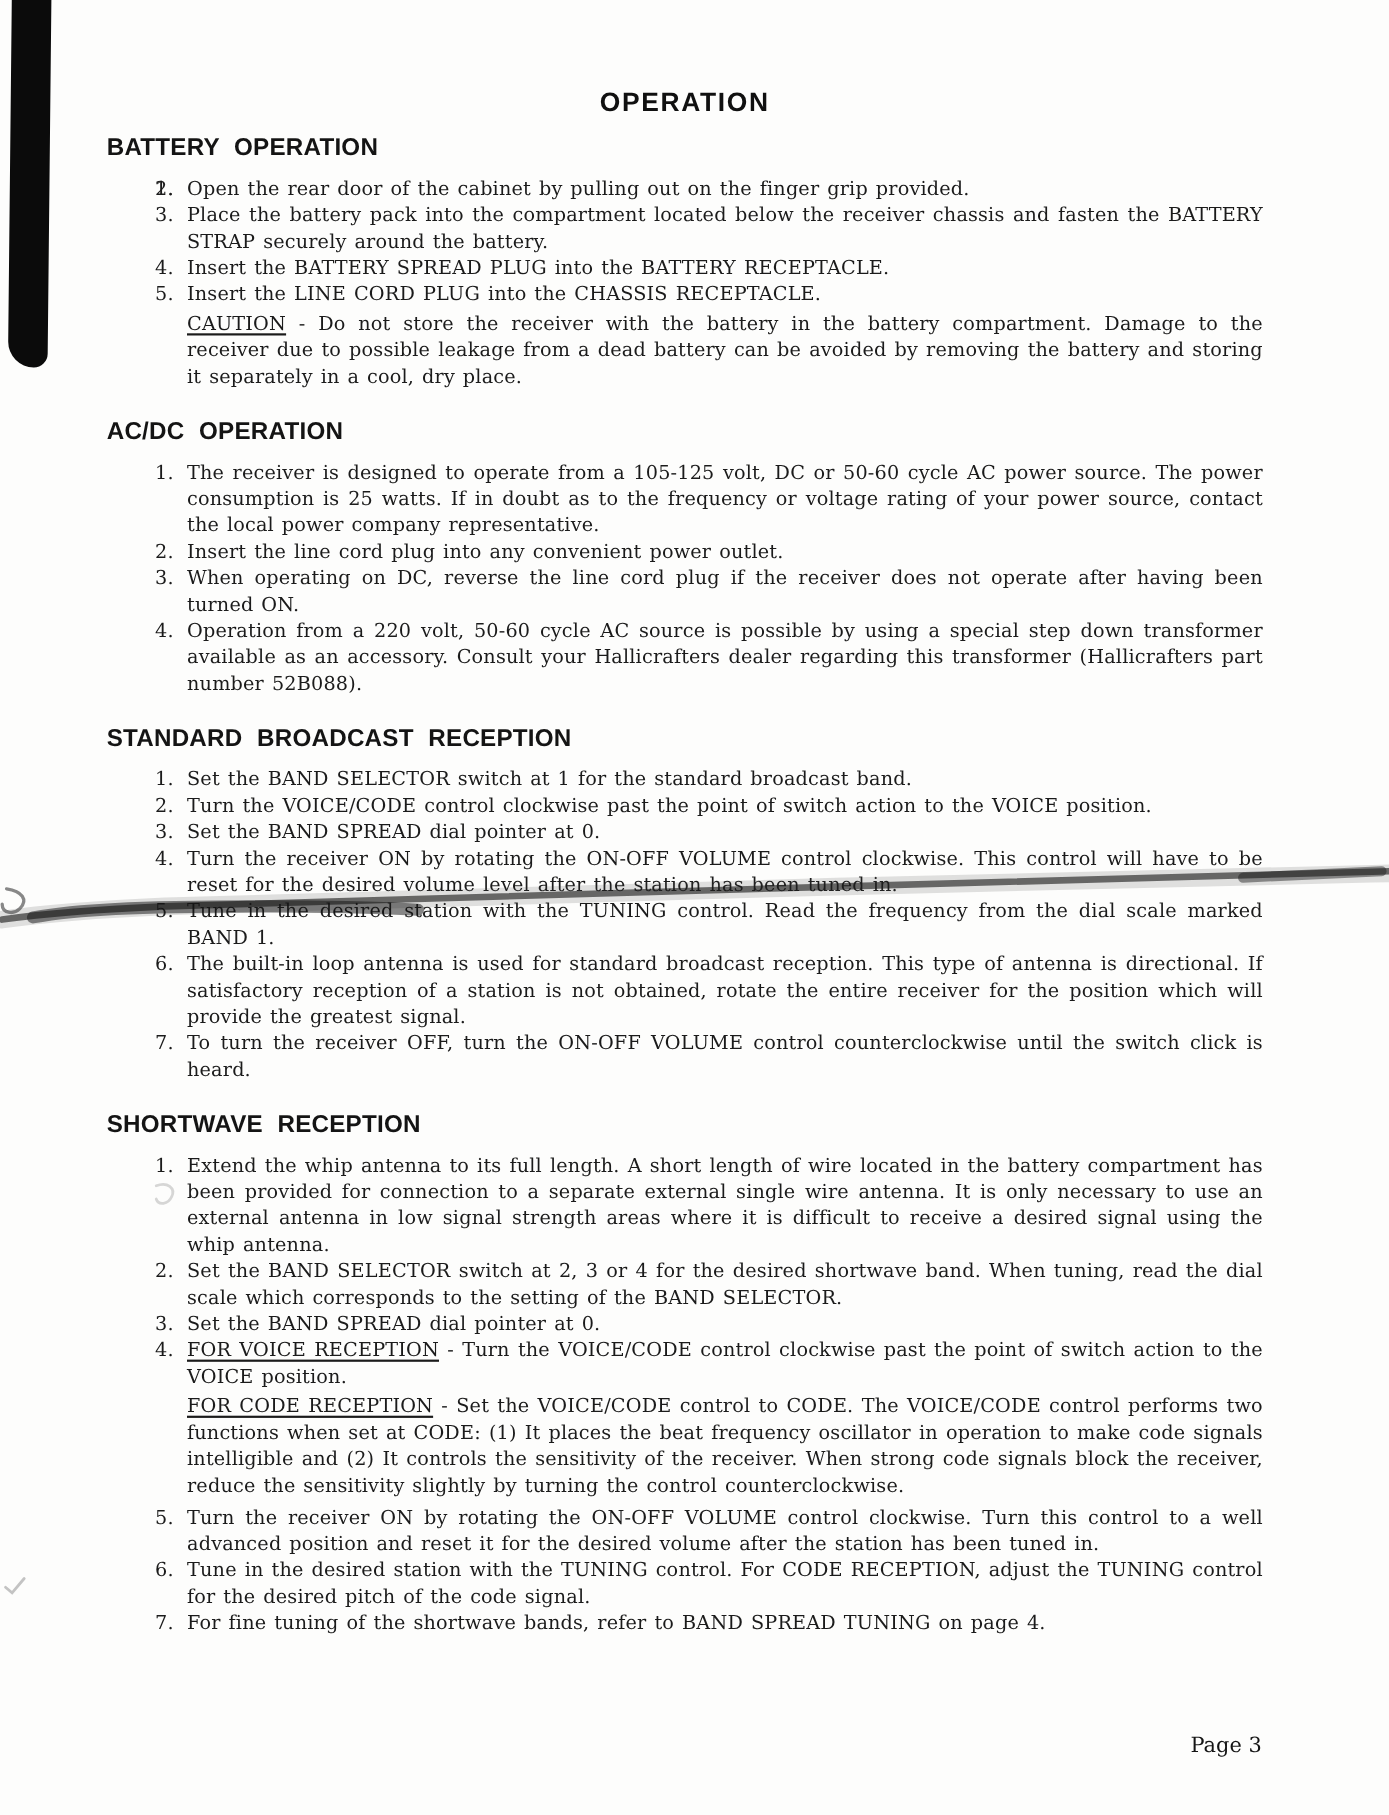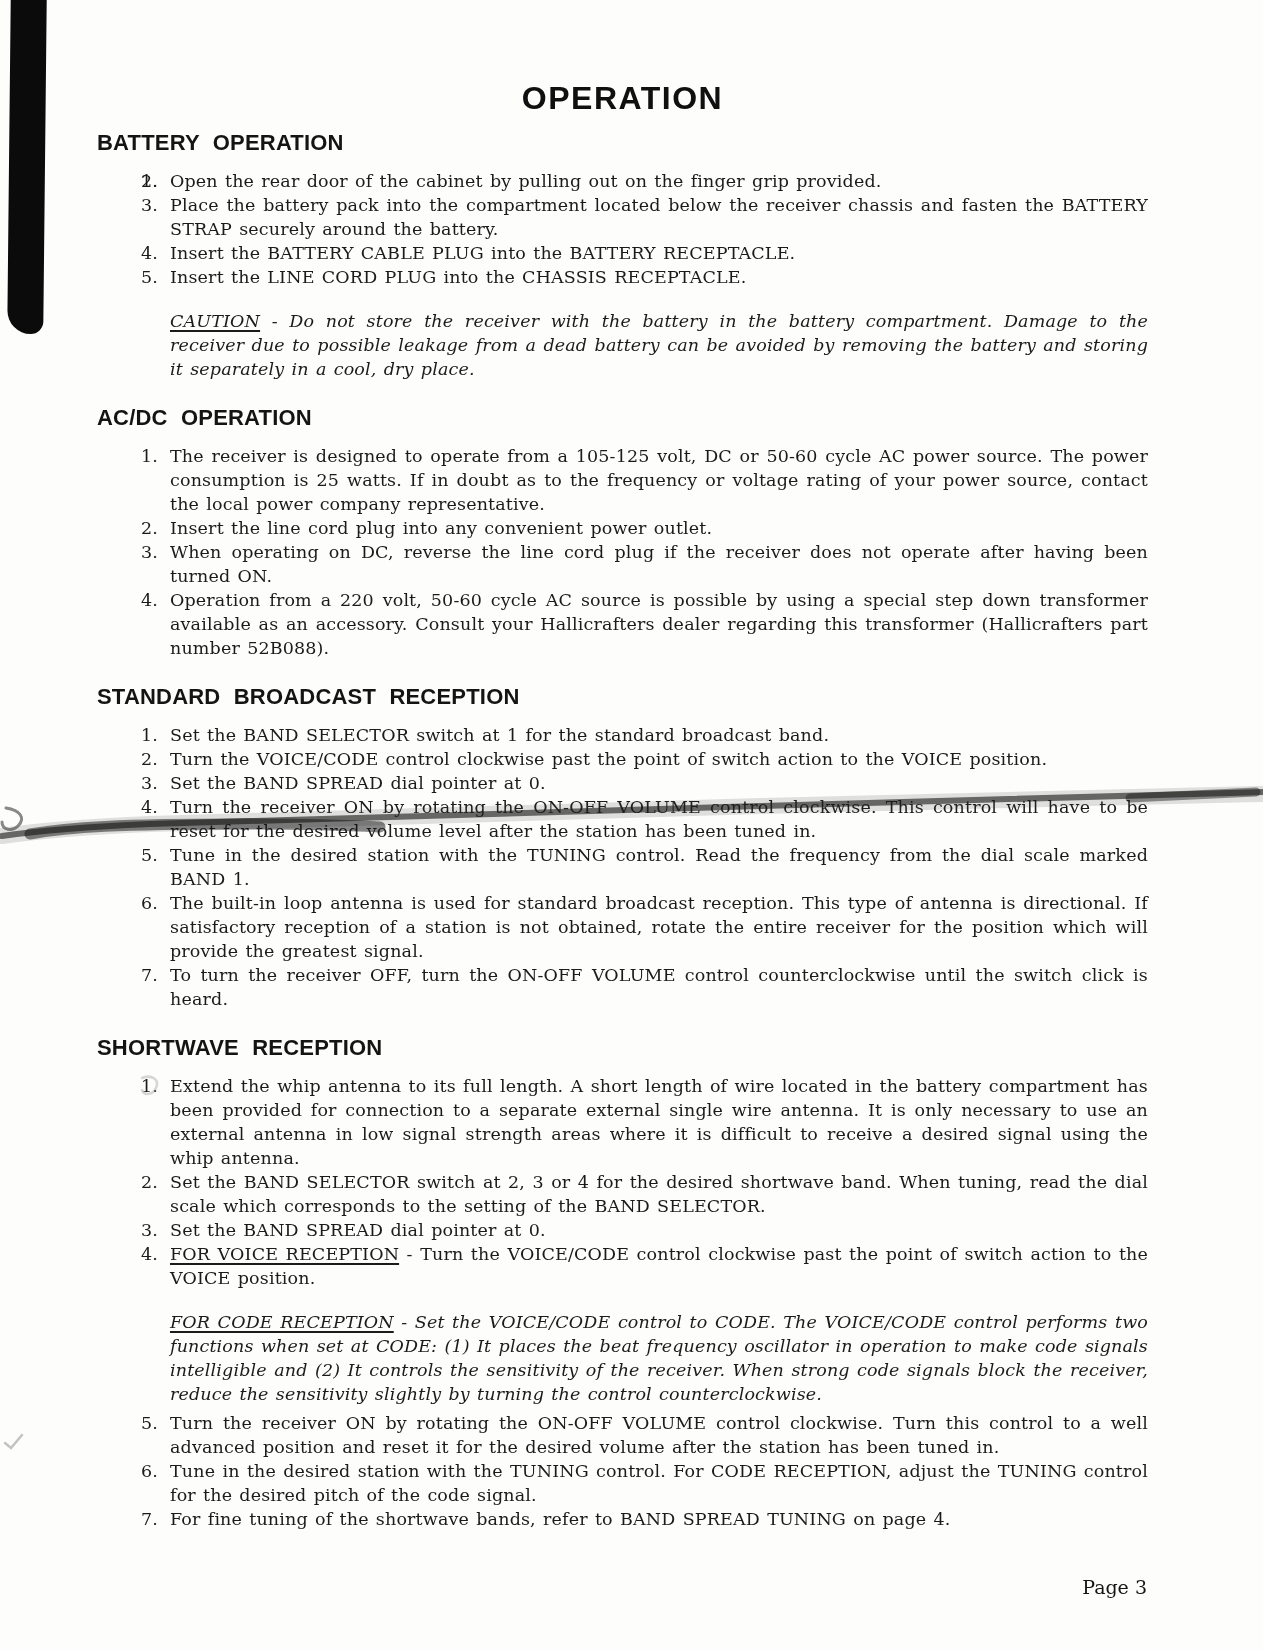--- a/index.html
+++ b/index.html
@@ -5,36 +5,36 @@
   html,body { margin:0; padding:0; background:#e8e8e8; }
   .page {
     position:relative; width:1263px; height:1650px;
     background:#fdfdfc; overflow:hidden;
     font-family:"DejaVu Serif", serif; color:#1b1b1b;
   }
   .content { position:absolute; left:97px; top:0; width:1051px; }
   .doc-title {
     margin-top:80px;
     font-family:"Liberation Sans", sans-serif; font-weight:bold;
-    font-size:32px; letter-spacing:1.5px; text-align:center; color:#101010;
+    font-size:24px; letter-spacing:1.5px; text-align:center; color:#101010;
   }
   .sec { margin-top:24px; }
   .sec:first-of-type { margin-top:13px; }
   .sec-heading {
     font-family:"Liberation Sans", sans-serif; font-weight:bold;
     font-size:22px; letter-spacing:0.2px; word-spacing:7px; color:#141414;
   }
   .blocks { margin-top:13px; }
   .item, .para {
     font-size:17.5px; line-height:24px; text-align:justify;
     letter-spacing:0.15px; word-spacing:1.5px; color:#1b1b1b;
   }
   .item { position:relative; padding-left:73px; }
   .item .num { position:absolute; left:44px; top:0; }
-  .para { margin-left:73px; margin-top:20px; margin-bottom:5px;font-style:italic; }
+  .para { margin-left:73px; margin-top:3px; margin-bottom:5px; }
   .u {
     text-decoration:underline;
     text-decoration-thickness:1.5px;
     text-underline-offset:3px;
   }
   .page-num {
     position:absolute; right:116px; top:1576px;
     font-family:"DejaVu Serif", serif; font-weight:normal; font-size:19px; color:#141414;
   }
   
@@ -55,21 +55,21 @@
 
   <div class="content">
     <div class="doc-title">OPERATION</div>
     <div id="sections">
         <div class="sec">
           <div class="sec-heading">BATTERY OPERATION</div>
           <div class="blocks">
             <div class="item"><span class="num">1.</span></div>
             <div class="item"><span class="num">2.</span><span>Open the rear door of the cabinet by pulling out on the finger grip provided.</span></div>
             <div class="item"><span class="num">3.</span><span>Place the battery pack into the compartment located below the receiver chassis and fasten the BATTERY STRAP securely around the battery.</span></div>
-            <div class="item"><span class="num">4.</span><span>Insert the BATTERY CABLE PLUG into the BATTERY RECEPTACLE.</span></div>
+            <div class="item"><span class="num">4.</span><span>Insert the BATTERY SPREAD PLUG into the BATTERY RECEPTACLE.</span></div>
             <div class="item"><span class="num">5.</span><span>Insert the LINE CORD PLUG into the CHASSIS RECEPTACLE.</span></div>
             <div class="para"><span class="u">CAUTION</span><span> - Do not store the receiver with the battery in the battery compartment.  Damage to the receiver due to possible leakage from a dead battery can be avoided by removing the battery and storing it separately in a cool, dry place.</span></div>
           </div>
         </div>
         <div class="sec">
           <div class="sec-heading">AC/DC OPERATION</div>
           <div class="blocks">
             <div class="item"><span class="num">1.</span><span>The receiver is designed to operate from a 105-125 volt, DC or 50-60 cycle AC power source.  The power consumption is 25 watts.  If in doubt as to the frequency or voltage rating of your power source, contact the local power company representative.</span></div>
             <div class="item"><span class="num">2.</span><span>Insert the line cord plug into any convenient power outlet.</span></div>
             <div class="item"><span class="num">3.</span><span>When operating on DC, reverse the line cord plug if the receiver does not operate after having been turned ON.</span></div>

